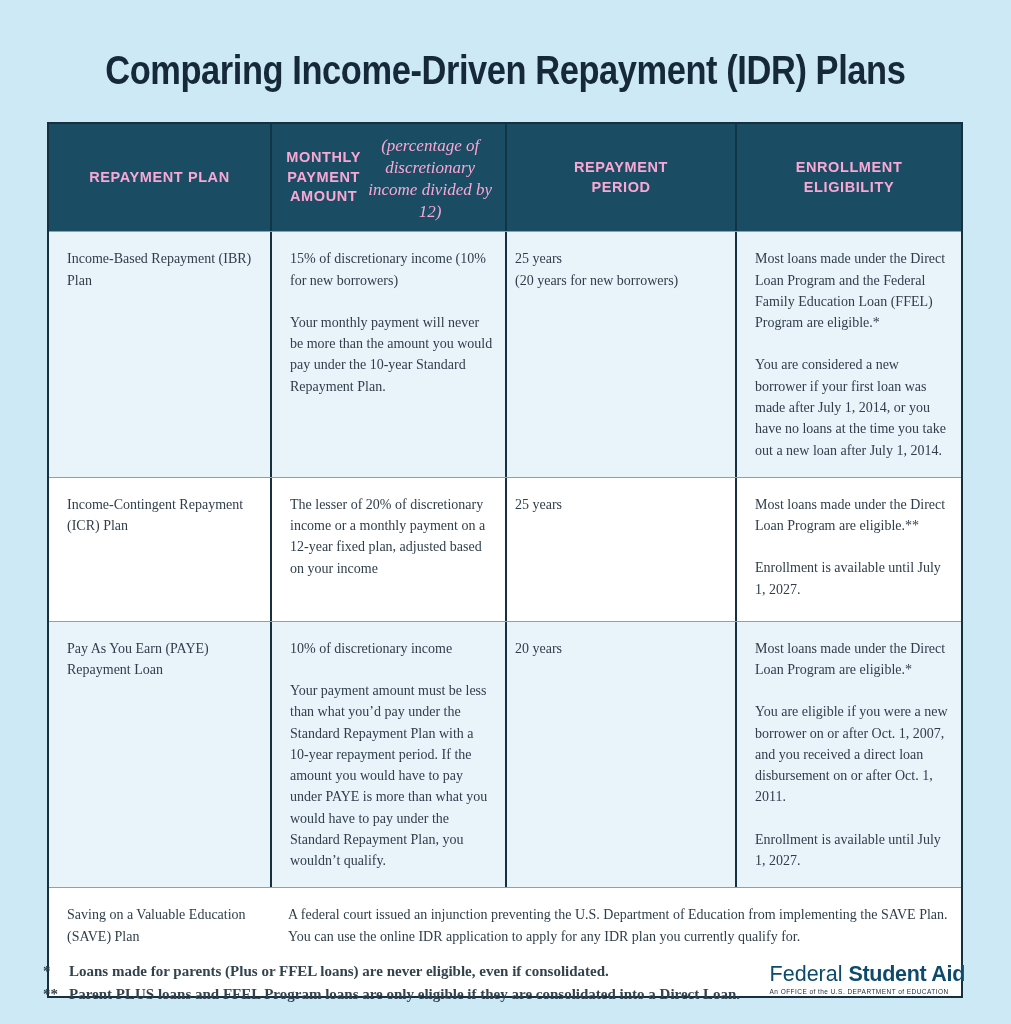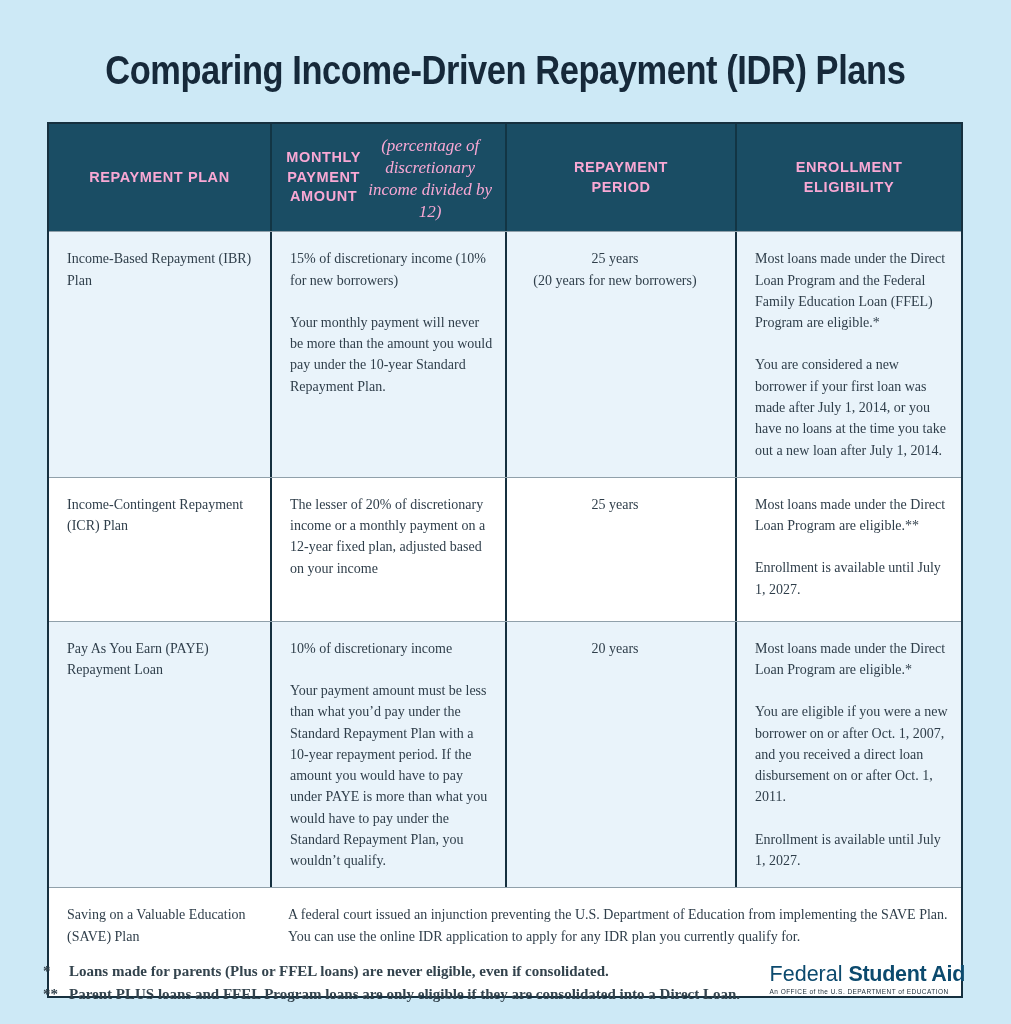--- a/index.html
+++ b/index.html
@@ -77,21 +77,21 @@
   .cell {
     padding: 16px 12px 16px 18px;
     font-size: 14px;
     line-height: 1.52;
     color: #2f3e4a;
   }
   .grid4 .cell + .cell { border-left: 2px solid #16303f; }
   .cell p { margin: 0; }
   .cell p + p { margin-top: 21px; }
   .cell p:empty { display: none; }
-  .cell-period { text-align: center; padding-left: 8px; padding-right: 20px; }
+  .cell-period { padding-left: 8px; padding-right: 20px; }
 
   
   .save-grid { display: grid; grid-template-columns: 221px 691px; }
   .save-grid .cell + .cell { border-left: none; }
 
   
   .footer {
     position: absolute;
     left: 43px; top: 960px;
     width: 922px;

